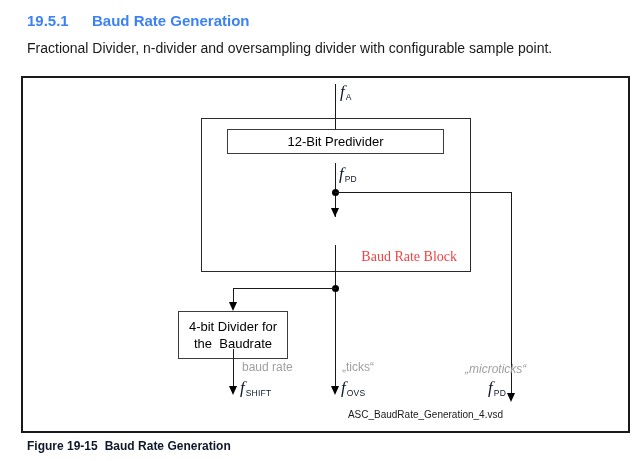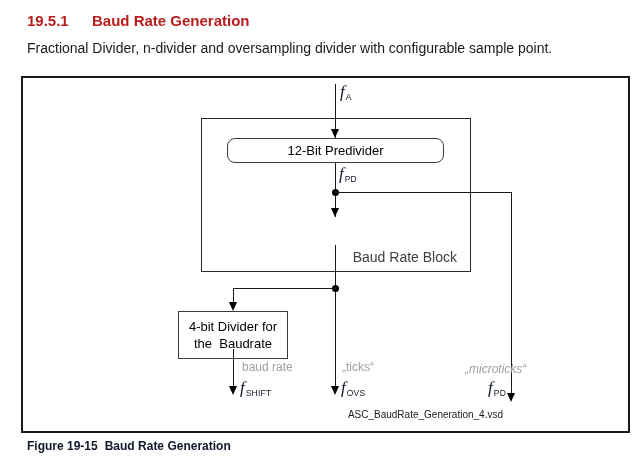--- a/index.html
+++ b/index.html
@@ -1,21 +1,21 @@
 <!DOCTYPE html>
 <html><head>
 <meta charset="utf-8">
 <style>
   * { margin:0; padding:0; box-sizing:border-box; }
   body { background:#fff; font-family:"Liberation Sans", sans-serif; }
   .page {
     position:relative; width:643px; height:461px; background:#ffffff;
     overflow:hidden; color:#111;
   }
-  .heading { position:absolute; left:27px; top:12px; font-size:15px; font-weight:bold; color:#b91c1c; }
+  .heading { position:absolute; left:27px; top:12px; font-size:15px; font-weight:bold; color:#3b82f6; }
   .heading .num { display:inline-block; width:65px; }
   .intro { position:absolute; left:27px; top:40px; font-size:14px; color:#1a1a1a; }
 
   .figure-box {
     position:absolute; left:21px; top:76px; width:609px; height:357px;
     border:2px solid #1a1a1a; background:#fff;
   }
   .vline { position:absolute; width:1px; background:#1a1a1a; }
   .hline { position:absolute; height:1px; background:#1a1a1a; }
   .arrow-down {
@@ -24,21 +24,21 @@
     border-top:9px solid #000;
   }
   .dot { position:absolute; width:7px; height:7px; background:#000; border-radius:50%; }
   .node {
     position:absolute; background:#fff; border:1px solid #3c3c3c;
     display:flex; align-items:center; justify-content:center;
     font-size:13px; color:#000; text-align:center; line-height:17px;
     white-space:pre;
   }
   .outline-box { position:absolute; border:1px solid #2a2a2a; background:transparent; }
-  .block-label { position:absolute; font-size:14px; color:#404040; text-align:right; white-space:pre; }
+  .block-label { position:absolute; font-size:14px; color:#ef4444; text-align:right; white-space:pre;font-family:Liberation Serif, serif; }
   .sig { position:absolute; font-size:17px; line-height:20px; color:#0f172a; white-space:nowrap; }
   .sig .fsym { font-family:"Liberation Serif", serif; font-style:italic; font-weight:normal; }
   .sig .fsub { font-family:"Liberation Sans", sans-serif; font-size:8.5px; position:relative; top:3px; left:1px; letter-spacing:0.2px; }
   .muted { position:absolute; font-size:12px; color:#a0a0a0; white-space:pre; }
   .vsd { position:absolute; font-size:10px; color:#1a1a1a; text-align:right; }
   .fig-caption { position:absolute; left:27px; top:439px; font-size:12px; font-weight:bold; color:#0f172a; }
   .fig-caption .cap-title { margin-left:7px; }
 </style>
 </head>
 <body>
@@ -55,21 +55,21 @@
 
     <div class="vline" style="left:312px; top:6px; height:54px;"></div>
     <div class="arrow-down" style="left:308px; top:51px;"></div>
     <div class="sig" style="left:317px; top:4px;">
       <span class="fsym">f</span><span class="fsub">A</span>
     </div>
 
     <div class="outline-box" style="left:178px; top:40px; width:270px; height:154px;"></div>
     <div class="block-label" style="left:280px; top:171px; width:154px;">Baud Rate Block</div>
 
-    <div class="node" style="left:204px; top:60px; width:217px; height:25px;border-radius:8px;">12-Bit Predivider</div>
+    <div class="node" style="left:204px; top:51px; width:217px; height:25px;">12-Bit Predivider</div>
 
     <div class="vline" style="left:312px; top:85px; height:54px;"></div>
     <div class="arrow-down" style="left:308px; top:130px;"></div>
     <div class="sig" style="left:316px; top:86px;">
       <span class="fsym">f</span><span class="fsub">PD</span>
     </div>
     <div class="dot" style="left:309px; top:111px;"></div>
 
     <div class="hline" style="left:312px; top:114px; width:177px;"></div>
     <div class="vline" style="left:488px; top:114px; height:202px;"></div>

